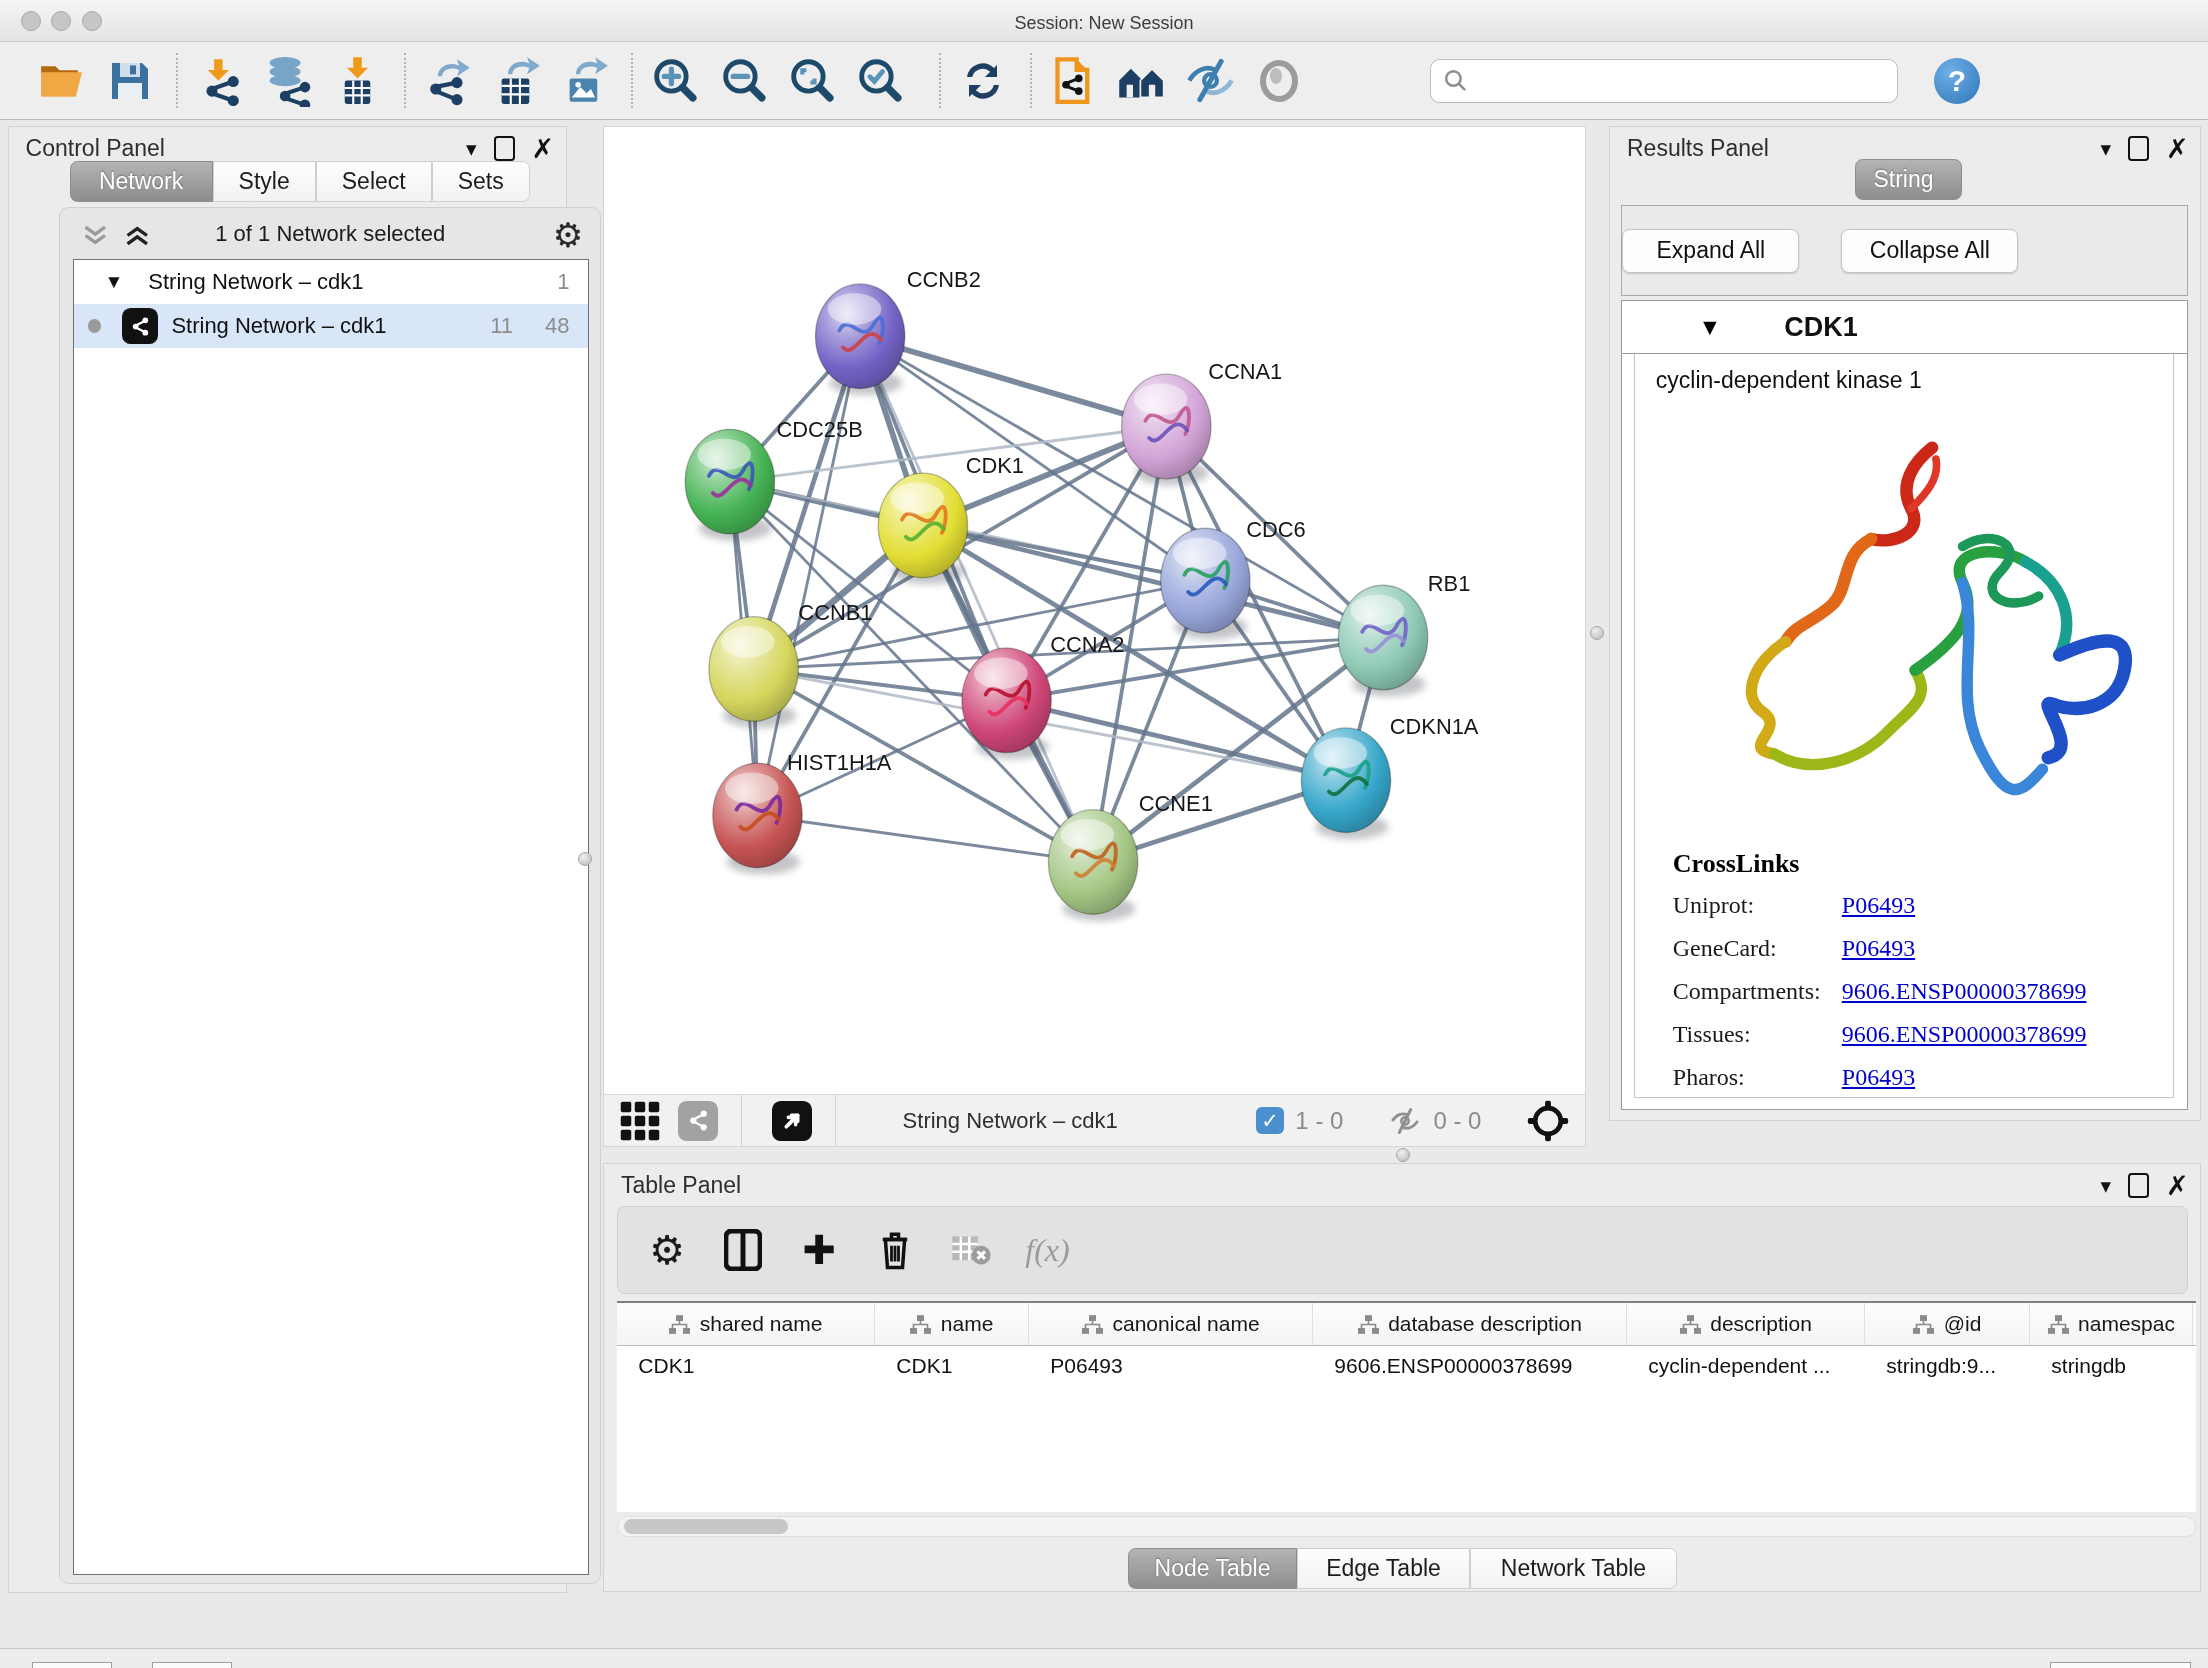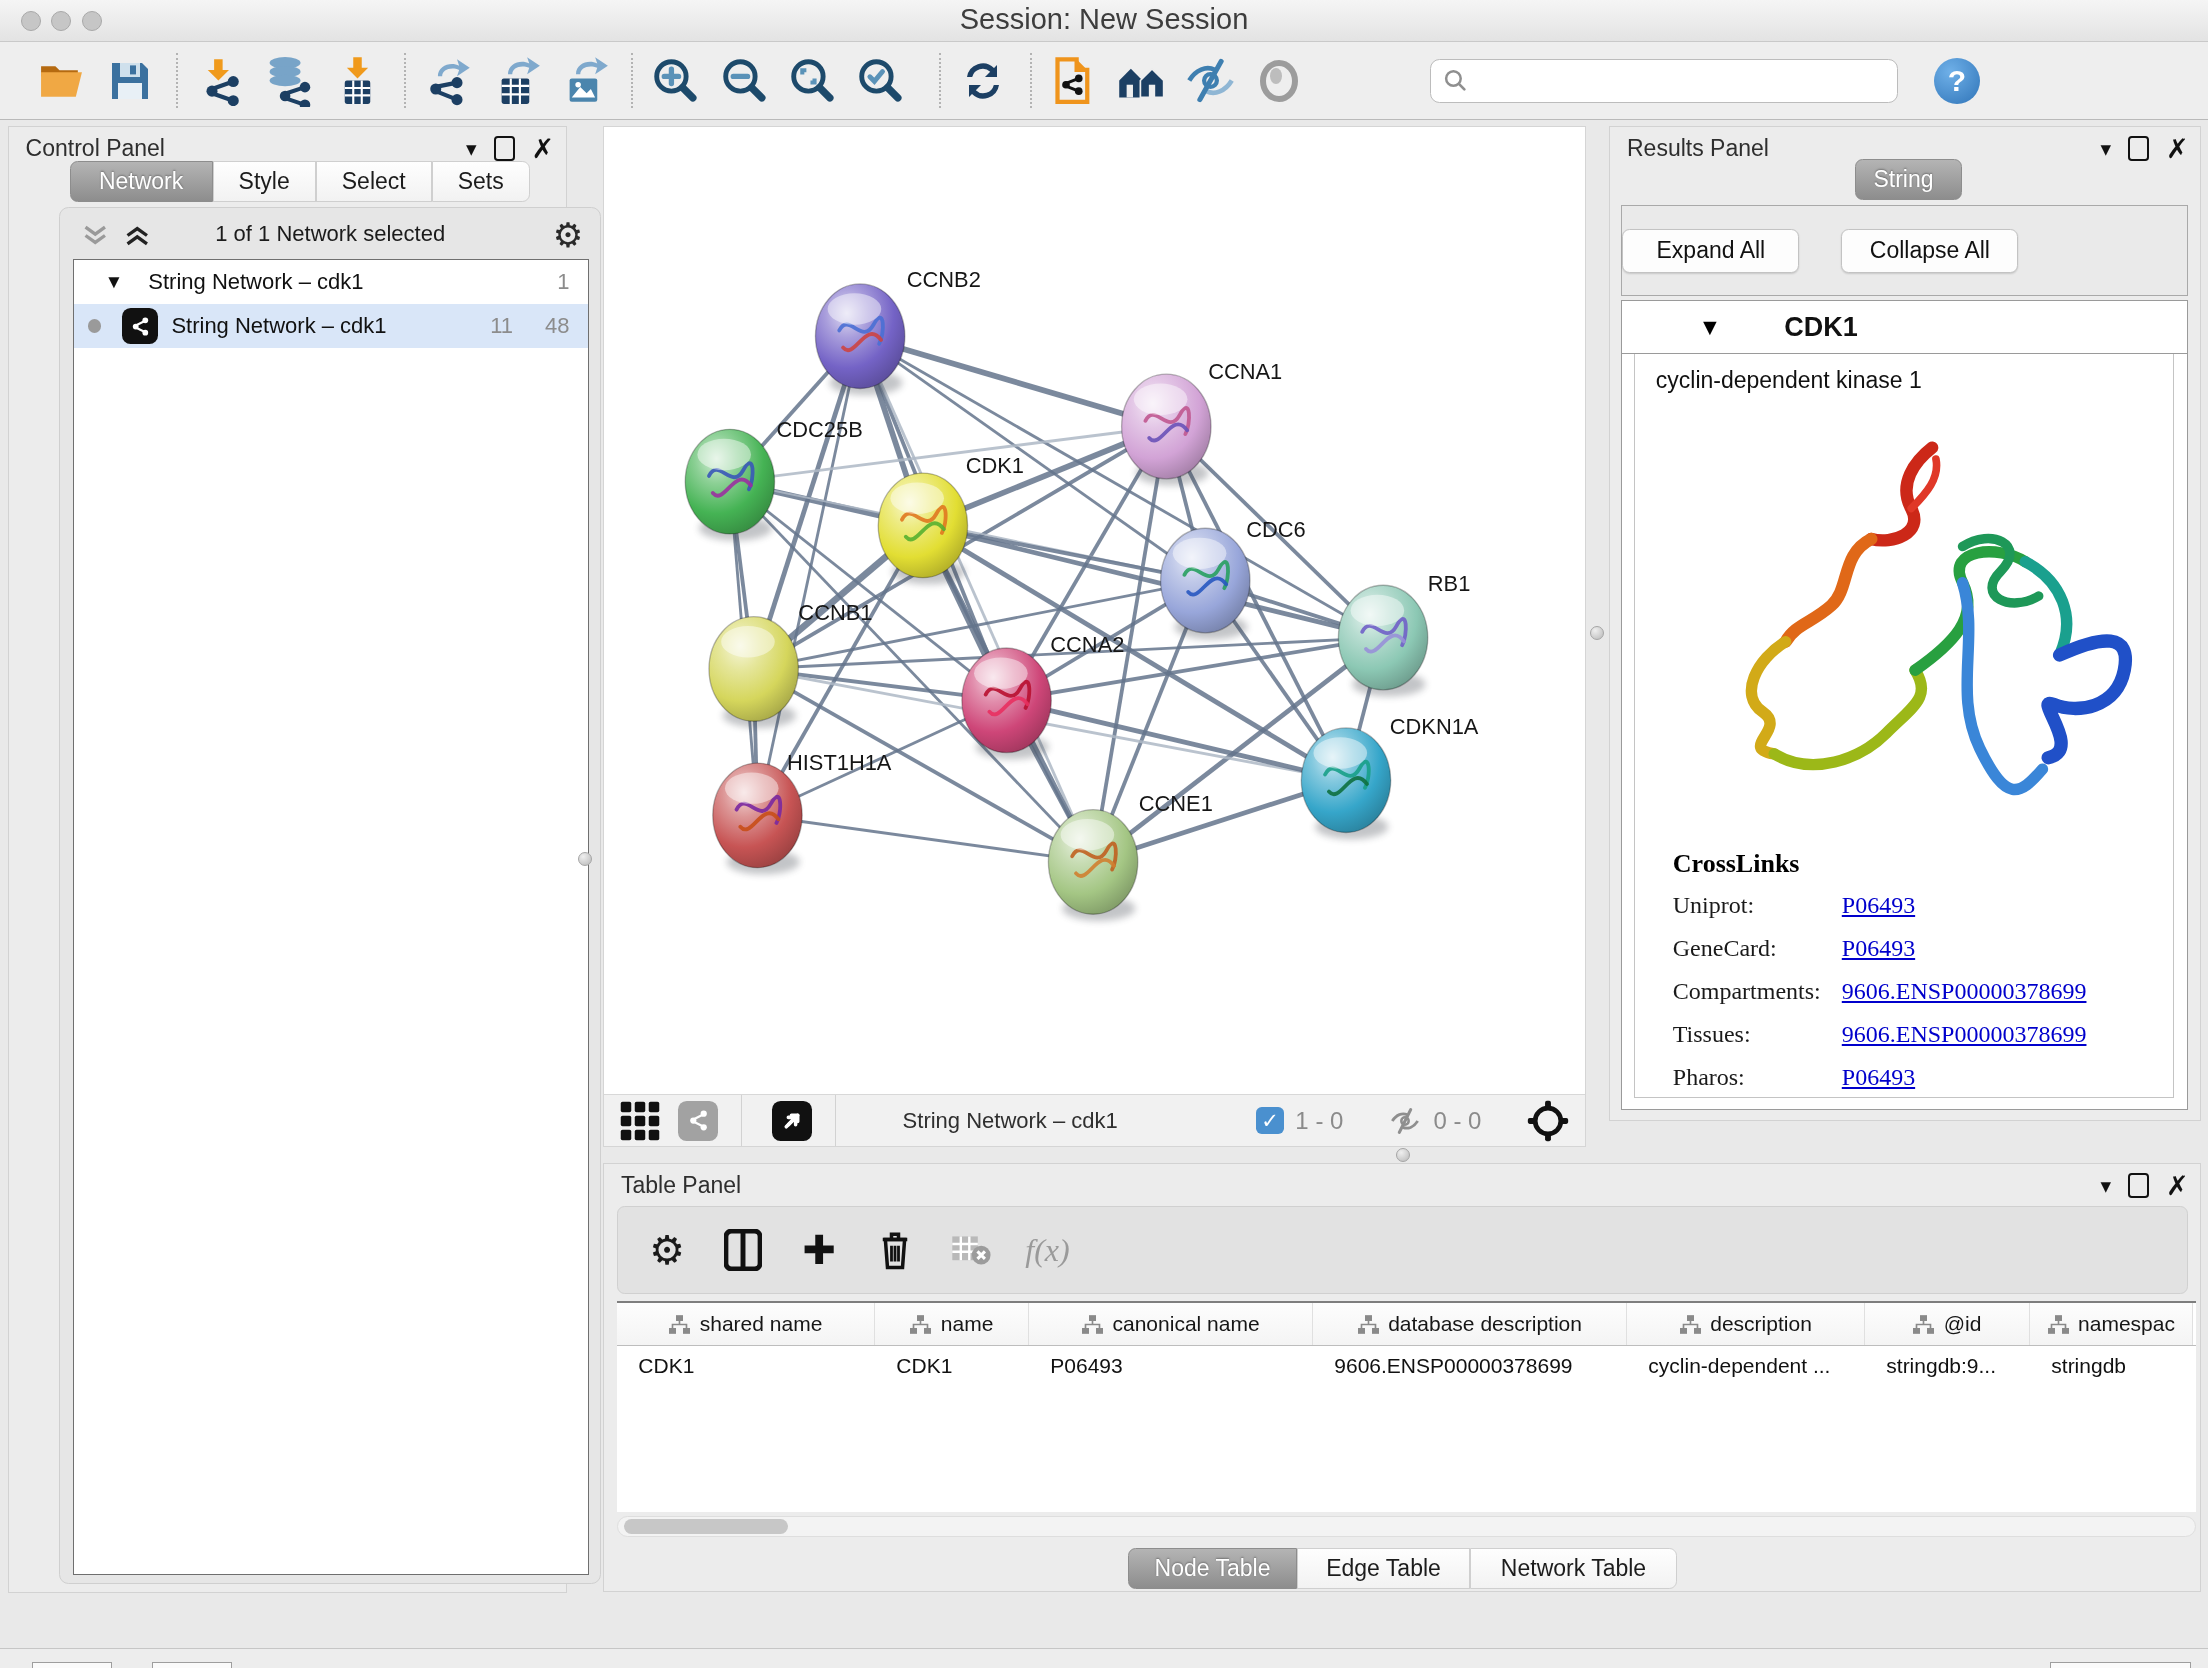--- a/index.html
+++ b/index.html
@@ -3,21 +3,21 @@
 <meta charset="utf-8">
 <style>
   * { box-sizing: border-box; margin: 0; padding: 0; }
   html,body { width:2208px; height:1668px; overflow:hidden; }
   body { font-family:"Liberation Sans","DejaVu Sans",sans-serif; background:#e9e9e9; position:relative; }
   .abs { position:absolute; }
 
   
   #titlebar { left:0; top:0; width:2208px; height:42px; background:linear-gradient(#f5f5f5,#e3e3e3); border-bottom:1px solid #c9c9c9; }
   .tl { position:absolute; top:10.5px; width:20px; height:20px; border-radius:50%; background:#c6c6c6; border:1px solid #a9a9a9; }
-  #win-title { position:absolute; width:100%; text-align:center; top:3px; font-size:29px; color:#3d3d3d; font-weight:500; }
+  #win-title { position:absolute; width:100%; text-align:center; top:13px; font-size:18px; color:#3d3d3d; font-weight:500; }
 
   
   #toolbar { left:0; top:42px; width:2208px; height:78px; background:#eeeeee; border-bottom:1px solid #b9b9b9; display:flex; align-items:center; padding-left:34px; }
   .tb-btn { width:55px; height:57px; display:flex; align-items:center; justify-content:center; flex:0 0 auto; margin-right:13.3px; }
   .tb-sep { width:0; height:55px; border-left:2.9px dotted #b3b3b3; margin:0 15px 0 5.7px; flex:0 0 auto; }
   #search-wrap { position:relative; width:468px; height:44px; margin-left:110px; flex:0 0 auto; }
   #search-input { width:100%; height:100%; border:1.9px solid #bcbcbc; border-radius:9.5px; background:#fff; padding-left:49px; font-size:23px; color:#333; outline:none; }
   #search-glyph { position:absolute; left:13.3px; top:9.5px; }
   #help-btn { width:46px; height:46px; border-radius:50%; background:radial-gradient(circle at 35% 30%, #6fb0e8, #2f74b8); color:#fff; font-size:30px; font-weight:bold; display:flex; align-items:center; justify-content:center; margin-left:36px; flex:0 0 auto; }
 

